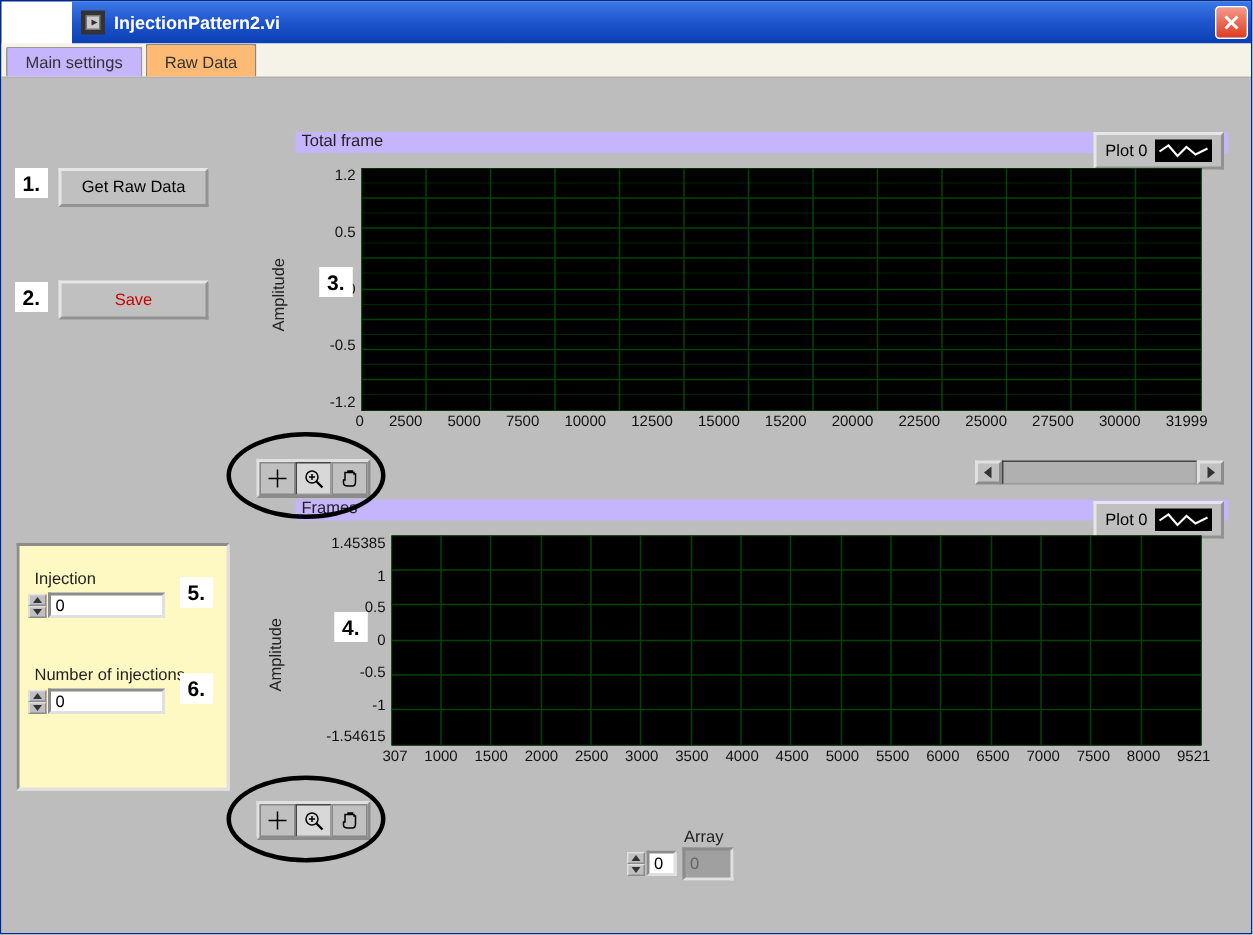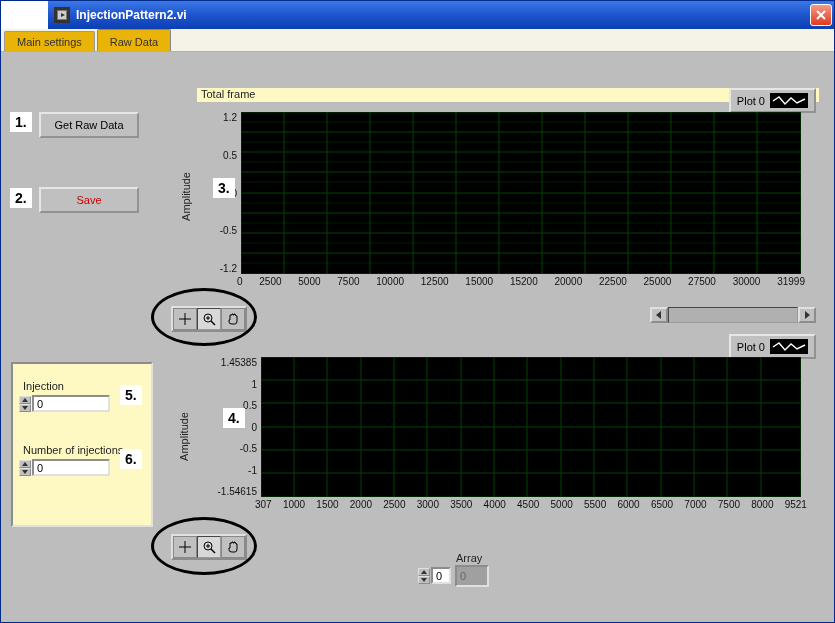--- a/index.html
+++ b/index.html
@@ -9,39 +9,39 @@
   
   .titlebar { height: 28px; background: linear-gradient(to bottom, #3b78e7 0%, #1e54cc 50%, #0b3fb3 100%); display: flex; align-items: center; padding: 0 2px 0 6px; margin-left: 47px; }
   .titlebar-icon { width: 16px; height: 16px; background: #333; margin-right: 6px; display: flex; align-items: center; justify-content: center; }
   .titlebar-icon svg { width: 12px; height: 12px; }
   .titlebar-text { color: #fff; font-weight: bold; font-size: 12px; flex: 1; }
   .close-btn { width: 22px; height: 22px; background: linear-gradient(to bottom, #f59a89, #e03a1f); border: 1px solid #fff; border-radius: 3px; display: flex; align-items: center; justify-content: center; cursor: pointer; }
   .close-btn svg { width: 12px; height: 12px; }
   
   .tabbar { height: 23px; background: #f5f3e7; border-bottom: 1px solid #b0b0b0; display: flex; padding-left: 3px; }
   .tab { padding: 4px 12px 3px; border: 1px solid #999; border-bottom: none; background: #e5e5e5; margin-right: 2px; margin-top: 2px; cursor: pointer; color: #333; border-radius: 2px 2px 0 0; }
-  .tab.active { background: #eab308; margin-top: 0; padding-top: 6px; border-color: #888; }
-  .tab.alt { background: #eab308; }
+  .tab.active { background: #fdba74; margin-top: 0; padding-top: 6px; border-color: #888; }
+  .tab.alt { background: #c4b5fd; }
   
   .content { flex: 1; background: #bdbdbd; position: relative; }
   
   .btn3d { background: #c0c0c0; border: 2px outset #e6e6e6; padding: 5px 8px; cursor: pointer; font-family: inherit; font-size: 11px; text-align: center; }
   
   .panel-left { position: absolute; left: 10px; top: 310px; bottom: 95px; width: 142px; border: 2px inset #e0e0e0; background: #fef9c3; }
   
   .numfield { display: flex; align-items: center; gap: 1px; }
   .numfield .spinner { width: 12px; display: flex; flex-direction: column; }
   .numfield .spinner div { height: 8px; background: #c0c0c0; border: 1px outset #e0e0e0; display: flex; align-items: center; justify-content: center; cursor: pointer; }
   .numfield .spinner svg { width: 6px; height: 4px; }
   .numfield input { width: 78px; height: 17px; border: 2px inset #e0e0e0; background: #fff; font-family: inherit; font-size: 11px; padding: 0 3px; }
   .numfield.disabled input { background: #a0a0a0; color: #666; }
   
   .label { color: #222; font-size: 11px; }
   
-  .chart-block { position: absolute; background: #fef9c3; }
+  .chart-block { position: absolute; background: #c4b5fd; }
   .chart-title { color: #222; margin-bottom: 2px; padding-left: 4px; }
   
   .plot-legend { position: absolute; display: flex; align-items: center; gap: 5px; background: #c0c0c0; border: 2px outset #e6e6e6; padding: 3px 6px; }
   .plot-legend .swatch { width: 38px; height: 15px; background: #000; display: flex; align-items: center; justify-content: center; }
   .plot-legend .swatch svg { width: 34px; height: 12px; }
   
   .chart-surface { background: #000; position: relative; }
   .chart-axis-y { position: absolute; display: flex; flex-direction: column; justify-content: space-between; align-items: flex-end; }
   .chart-axis-x { position: absolute; display: flex; justify-content: space-between; }
   .tick { color: #111; font-size: 10px; }
@@ -232,20 +232,23 @@
           </svg>
         </div>
       <div style="width:130px; height:16px; background:#b0b0b0; border:1px inset #999;"></div>
       <div class="sbtn">
           <svg width="8" height="8" viewBox="0 0 8 8">
             <polygon points="2,0 2,8 7,4" fill="#333"></polygon>
           </svg>
         </div>
     </div>
 
+    <div class="chart-block" style="left:196px; top:281px; width:622px;">
+      <div class="chart-title">Frames</div>
+    </div>
     <div class="plot-legend" style="right:18px; top:282px;">
       <span>Plot 0</span>
       <span class="swatch">
           <svg viewBox="0 0 34 12">
             <path d="M1 6 L7 2 L13 9 L19 3 L25 8 L33 4" stroke="#fff" stroke-width="1.4" fill="none"></path>
           </svg>
         </span>
     </div>
     <div class="ylabel" style="left:177px; top:360px;">Amplitude</div>
     <div class="chart-axis-y" id="c2y" style="left:192px; top:305px; height:140px; width:64px;">

